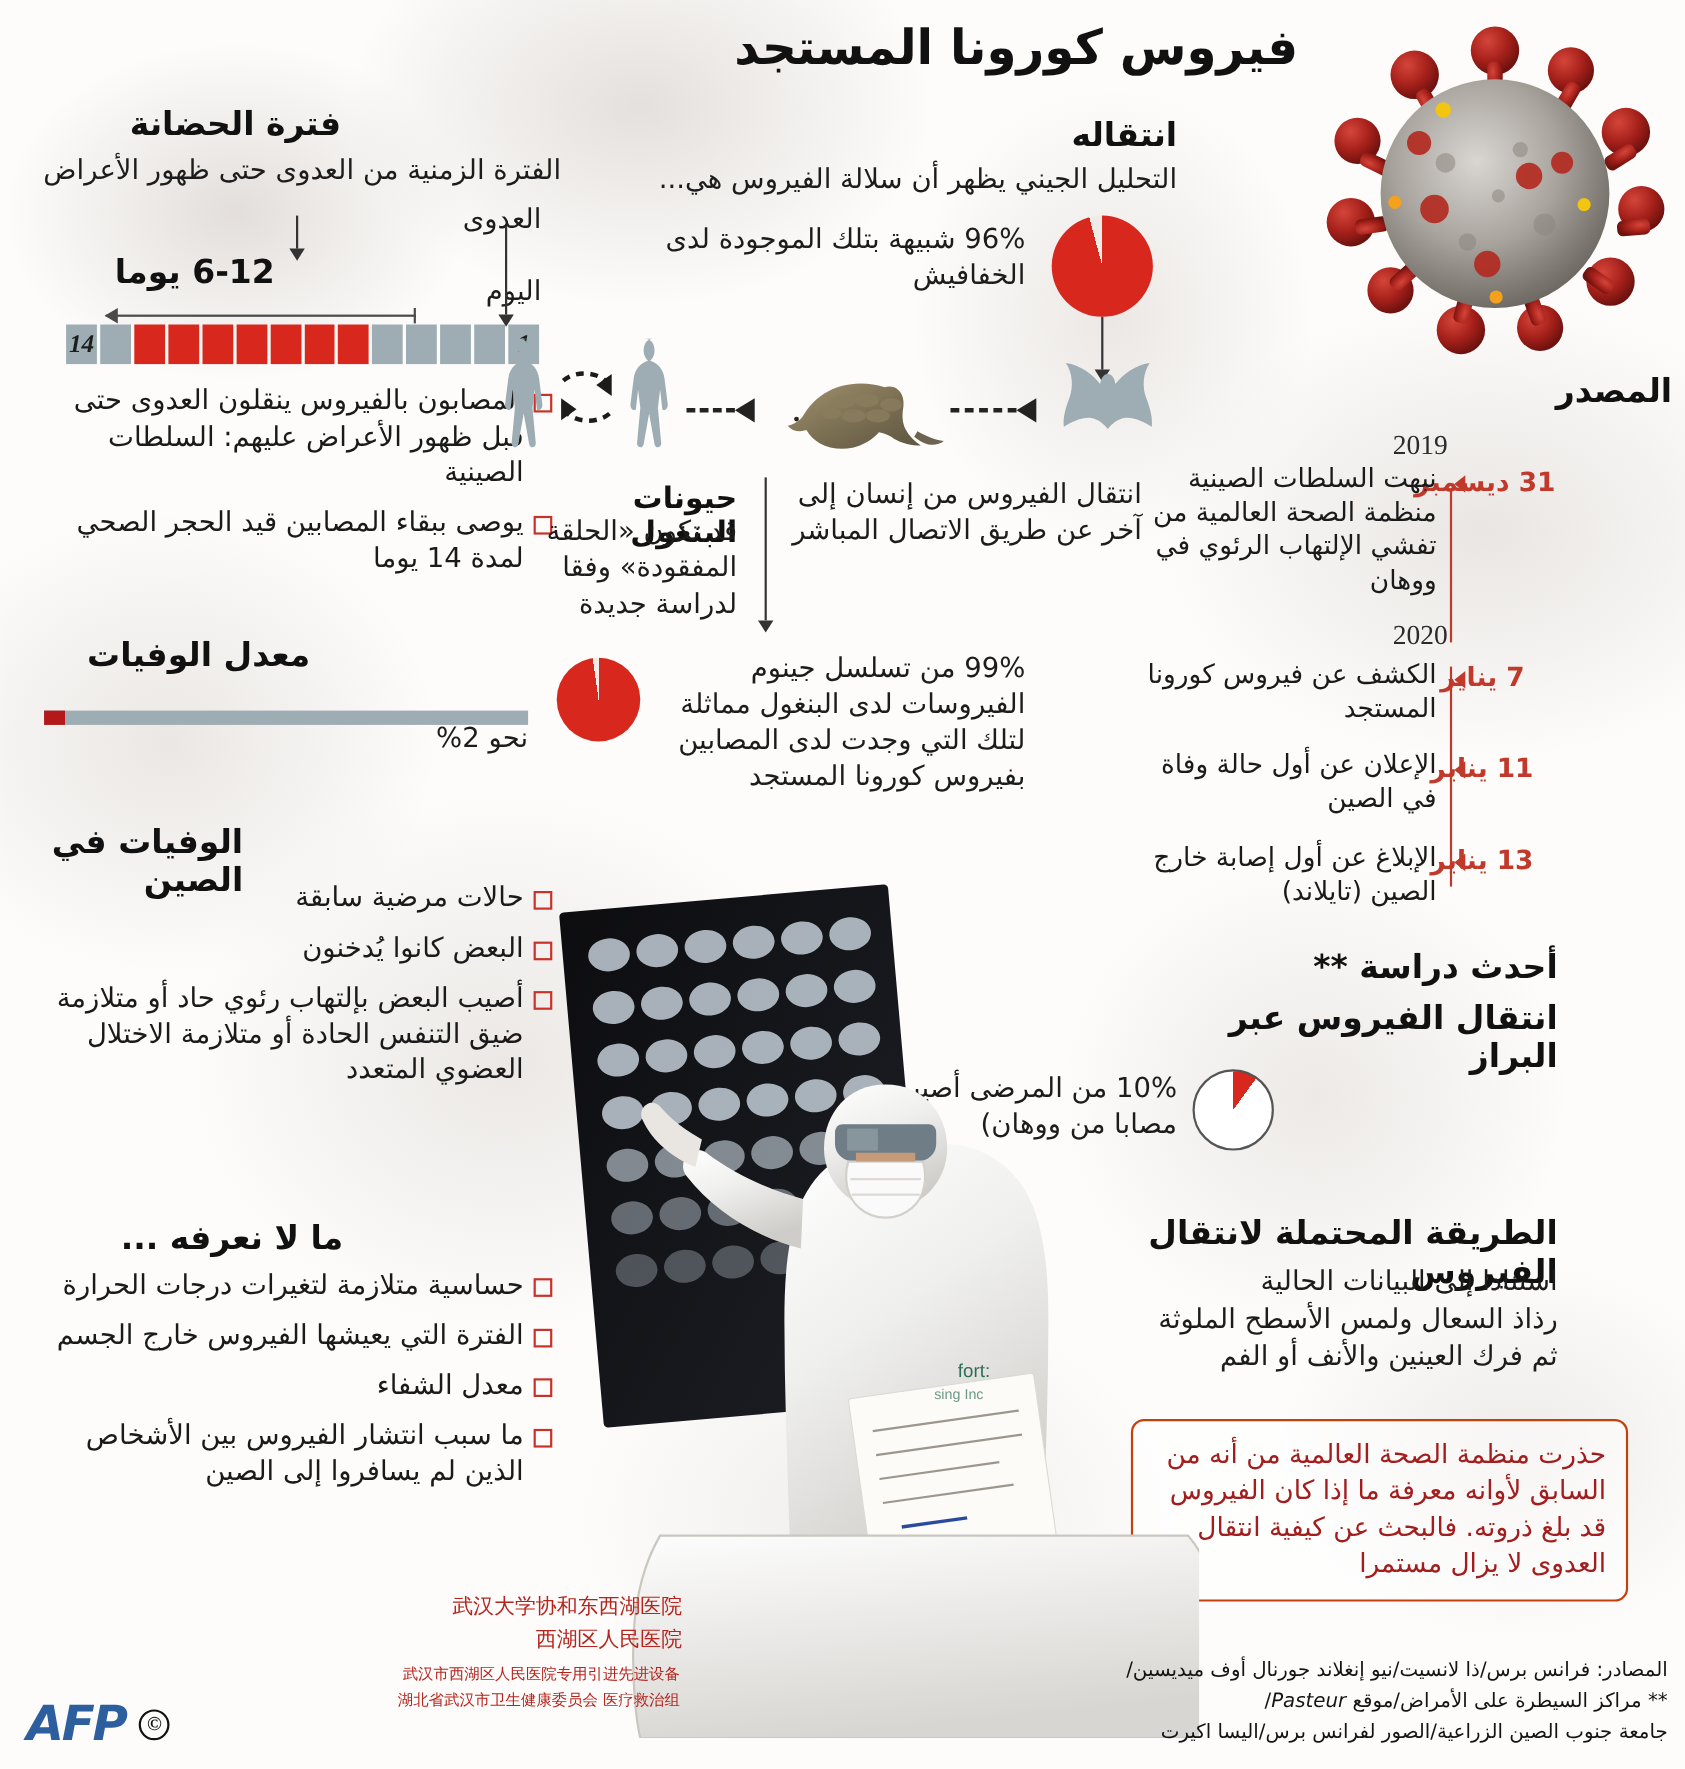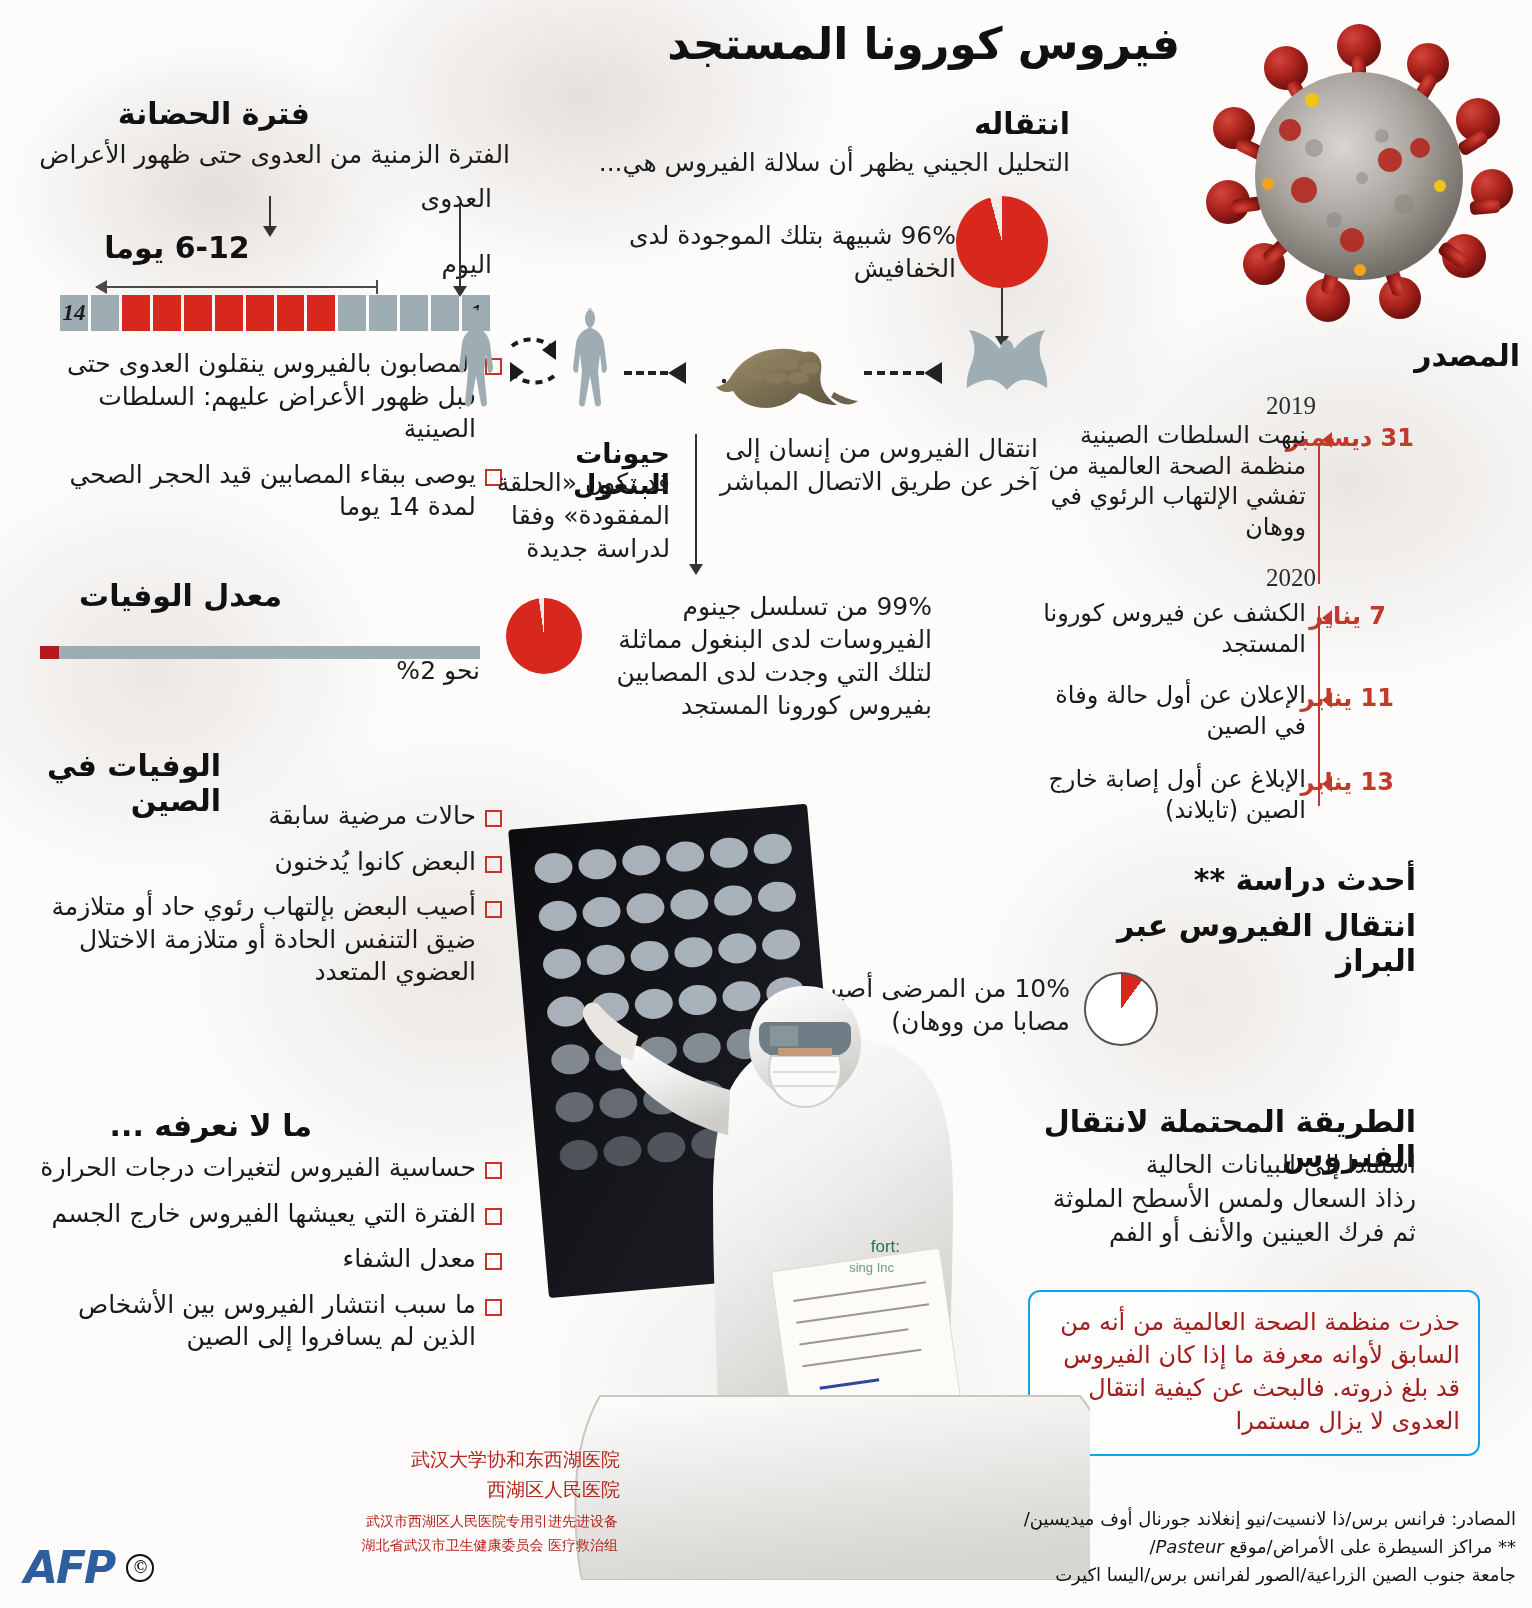--- a/index.html
+++ b/index.html
@@ -96,21 +96,21 @@
   .tl-caret {
     width: 0; height: 0;
     border-top: 8px solid transparent;
     border-bottom: 8px solid transparent;
     border-right: 10px solid #c0392b;
   }
   .tl-text { font-size: 24px; line-height: 1.28; text-align: right; }
 
   
   .warn-box {
-    border: 2px solid #0ea5e9;
+    border: 2px solid #c2410c;
     border-radius: 12px;
     color: #a21d1d;
     font-size: 24px;
     line-height: 1.38;
     padding: 14px 18px 16px 18px;
     text-align: right;
     background: rgba(255,255,255,.55);
   }
 
   
@@ -284,33 +284,33 @@
 
   <div class="abs h2 rtl" style="top:748px; right:1311px; width:252px;">الوفيات في الصين</div>
   <ul class="abs bullet-list rtl" id="deaths-bullets" style="top:800px; right:1026px; width:476px;">
       <li>حالات مرضية سابقة</li>
       <li>البعض كانوا يُدخنون</li>
       <li>أصيب البعض بإلتهاب رئوي حاد أو متلازمة ضيق التنفس الحادة أو متلازمة الاختلال العضوي المتعدد</li>
     </ul>
 
   <div class="abs h2 rtl" style="top:1108px; right:1220px; width:282px;">ما لا نعرفه ...</div>
   <ul class="abs bullet-list rtl" id="unknown-bullets" style="top:1152px; right:1026px; width:476px;">
-      <li>حساسية الفيروس لتغيرات درجات الحرارة</li>
+      <li>حساسية متلازمة لتغيرات درجات الحرارة</li>
       <li>الفترة التي يعيشها الفيروس خارج الجسم</li>
       <li>معدل الشفاء</li>
       <li>ما سبب انتشار الفيروس بين الأشخاص الذين لم يسافروا إلى الصين</li>
     </ul>
 
   <div class="abs h2 rtl" style="top:106px; right:462px; width:550px;">انتقاله</div>
   <div class="abs body-txt rtl" style="top:146px; right:462px; width:550px;">التحليل الجيني يظهر أن سلالة الفيروس هي...</div>
 
   <div class="abs pie" style="top:196px; right:484px; width:92px; height:92px;
        background: conic-gradient(from 0deg, #d8281e 0deg 345deg, #efece8 345deg 360deg);"></div>
 
-  <div class="abs body-txt rtl" style="top:200px; right:576px; width:396px;margin-top:19px;">96% شبيهة بتلك الموجودة لدى الخفافيش</div>
+  <div class="abs body-txt rtl" style="top:200px; right:600px; width:396px;">96% شبيهة بتلك الموجودة لدى الخفافيش</div>
 
   <div class="v-arrow" style="top:288px; right:520px; width:20px;">
     <div class="vline" style="height:48px;"></div>
     <div class="vhead"></div>
   </div>
 
   <svg class="abs" style="top:330px; right:466px;" width="118" height="84" viewBox="0 0 118 84">
     <path fill="#9dadb3" d="M59 10c-4 0-6 4-7 9-7-9-18-17-31-19 6 9 7 22 3 32-3 8-6 17-5 26 8-5 17-9 25-8 6 1 11 5 15 10 4-5 9-9 15-10 8-1 17 3 25 8 1-9-2-18-5-26-4-10-3-23 3-32-13 2-24 10-31 19-1-5-3-9-7-9z"></path>
   </svg>
 

